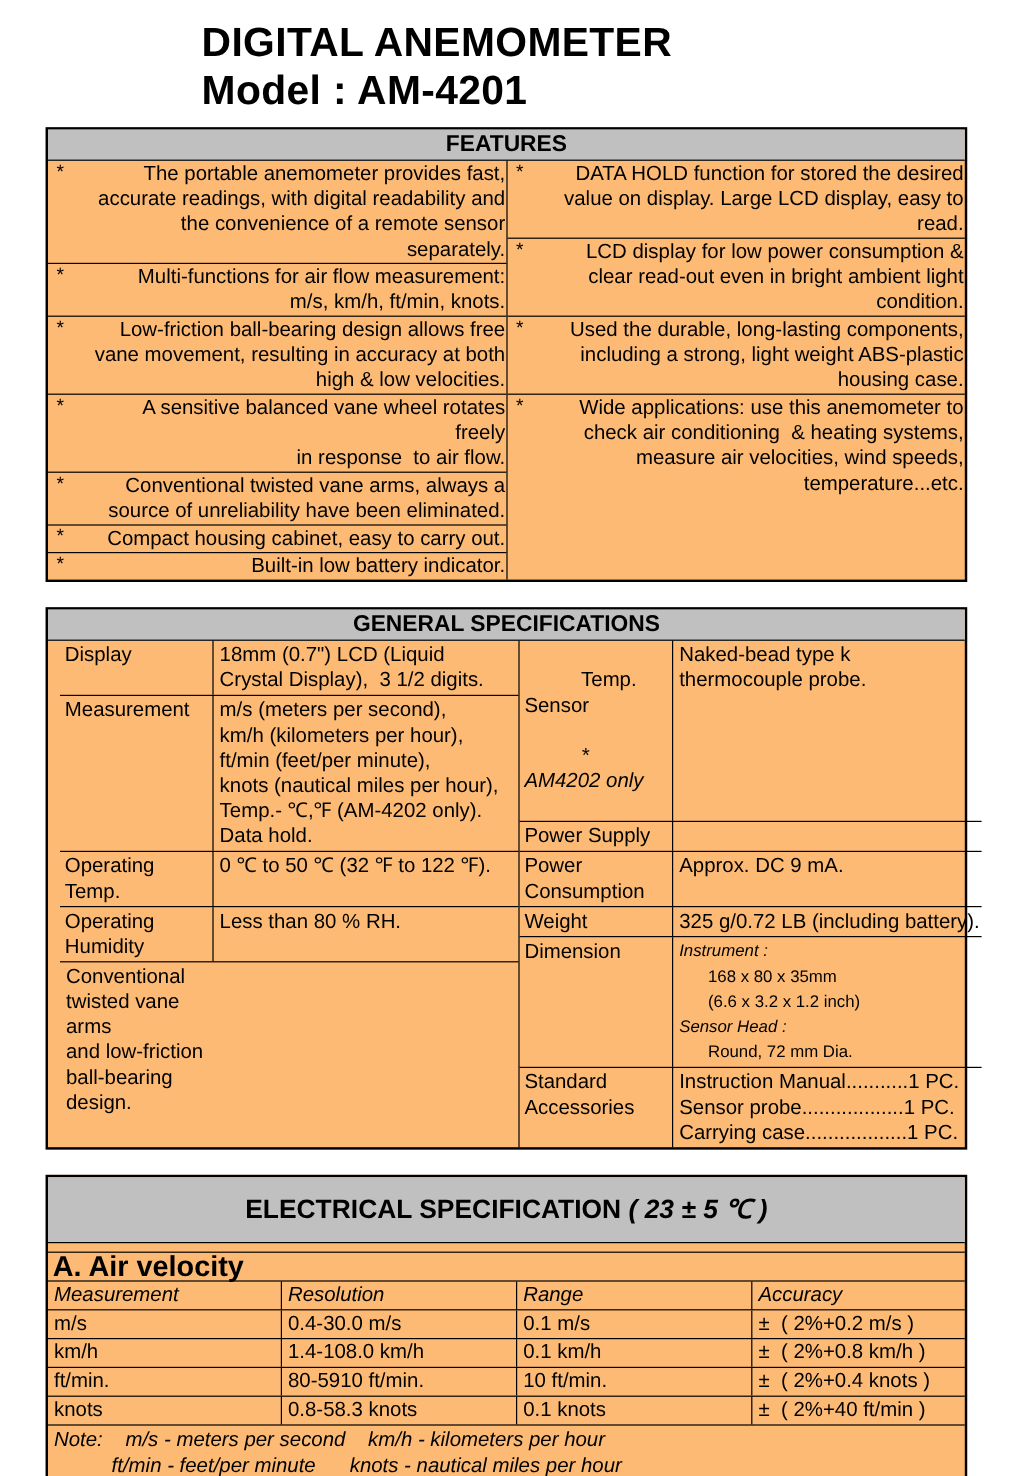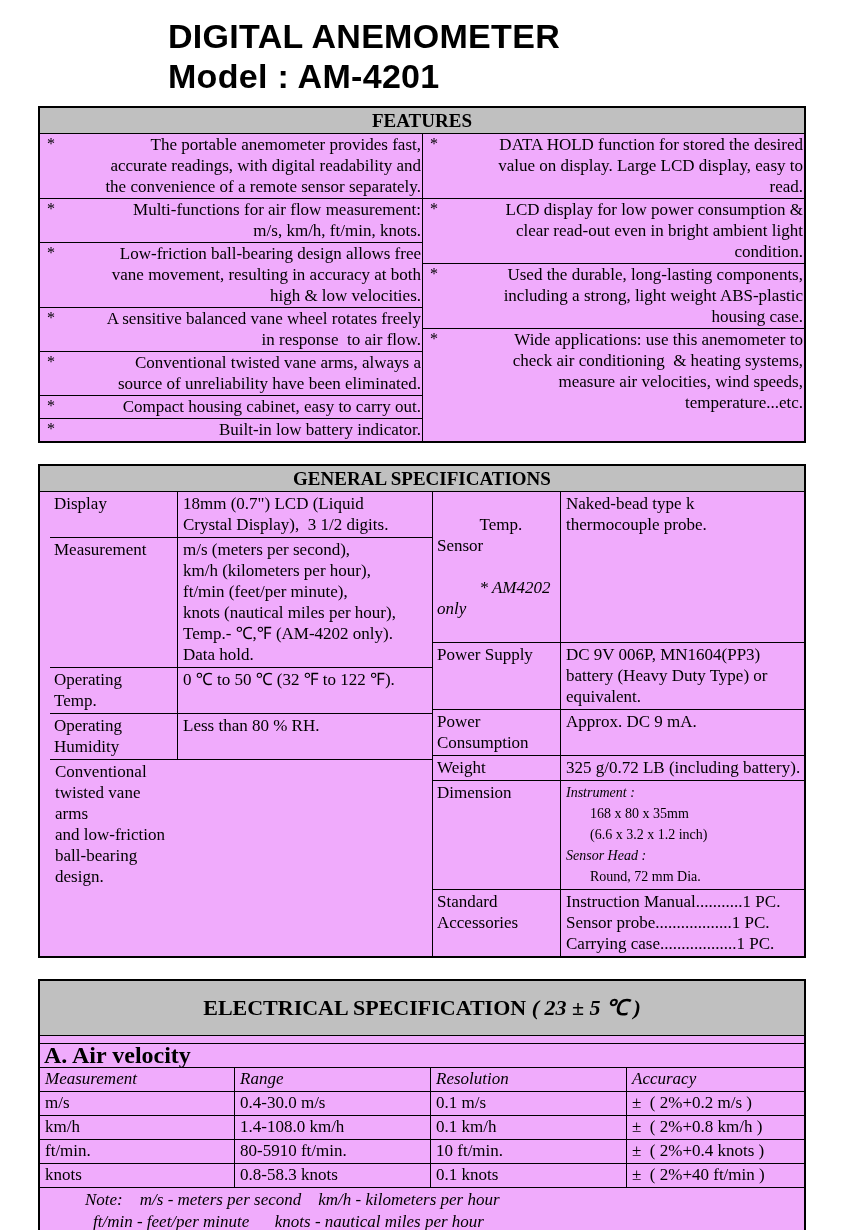--- a/index.html
+++ b/index.html
@@ -6,21 +6,21 @@
   body {
     width:841px; height:1230px;
     font-family:"Liberation Sans", sans-serif;
     color:#000; box-sizing:border-box;
     padding:16px 35px 0 38px;
     -webkit-font-smoothing:antialiased;
   }
   .title-block { margin:0 0 10px 130px; }
   .title-line { font-size:34px; line-height:40px; font-weight:bold; letter-spacing:0.3px; }
 
-  .sec { width:768px; border:2px solid #000; box-sizing:border-box; background:#f0abfc;font-family:Liberation Serif, serif; }
+  .sec { width:768px; border:2px solid #000; box-sizing:border-box; background:#fdba74; }
   .sec + .sec { margin-top:21px; }
   .sec-header {
     background:#c0c0c0; text-align:center; font-weight:bold;
     font-size:19px; line-height:23px; padding:1px 0;
     border-bottom:1px solid #000;
   }
   .txt { font-size:17px; line-height:21px; white-space:pre-wrap; }
   .italic { font-style:italic; }
 
   
@@ -175,23 +175,20 @@
       <div class="gs-row">
         <div class="gs-label txt">
           <span>Temp. Sensor</span><br>
           <span class="italic">* AM4202 only</span>
         </div>
         <div class="gs-value txt">Naked-bead type k
 thermocouple probe.</div>
       </div>
       <div class="gs-row">
         <div class="gs-label txt">Power Supply</div>
-        <div class="gs-value txt">DC 9V 006P, MN1604(PP3)
-battery (Heavy Duty Type) or
-equivalent.</div>
       </div>
       <div class="gs-row">
         <div class="gs-label txt">Power
 Consumption</div>
         <div class="gs-value txt">Approx. DC 9 mA.</div>
       </div>
       <div class="gs-row">
         <div class="gs-label txt">Weight</div>
         <div class="gs-value txt nowrap">325 g/0.72 LB (including battery).</div>
       </div>
@@ -219,22 +216,22 @@
 <div class="sec">
   <div class="elec-header">
     <span>ELECTRICAL SPECIFICATION</span>
     <span class="italic">( 23 ± 5 ℃ )</span>
   </div>
   <div class="elec-spacer"></div>
   <div class="elec-sub">A. Air velocity</div>
   <div>
     <div class="elec-row elec-row-header">
       <div class="elec-cell">Measurement</div>
+      <div class="elec-cell">Resolution</div>
       <div class="elec-cell">Range</div>
-      <div class="elec-cell">Resolution</div>
       <div class="elec-cell">Accuracy</div>
     </div>
     <div class="elec-row">
       <div class="elec-cell">m/s</div>
       <div class="elec-cell">0.4-30.0 m/s</div>
       <div class="elec-cell">0.1 m/s</div>
       <div class="elec-cell">±  ( 2%+0.2 m/s )</div>
     </div>
     <div class="elec-row">
       <div class="elec-cell">km/h</div>
@@ -248,17 +245,17 @@
       <div class="elec-cell">10 ft/min.</div>
       <div class="elec-cell">±  ( 2%+0.4 knots )</div>
     </div>
     <div class="elec-row">
       <div class="elec-cell">knots</div>
       <div class="elec-cell">0.8-58.3 knots</div>
       <div class="elec-cell">0.1 knots</div>
       <div class="elec-cell">±  ( 2%+40 ft/min )</div>
     </div>
     <div class="elec-note">
-      <div style="white-space:pre-wrap;margin-left:40px;">Note:    m/s - meters per second    km/h - kilometers per hour</div>
+      <div style="white-space:pre-wrap;">Note:    m/s - meters per second    km/h - kilometers per hour</div>
       <div class="note-l2" style="white-space:pre-wrap;">ft/min - feet/per minute      knots - nautical miles per hour</div>
     </div>
   </div>
 </div>
 
 </body></html>

